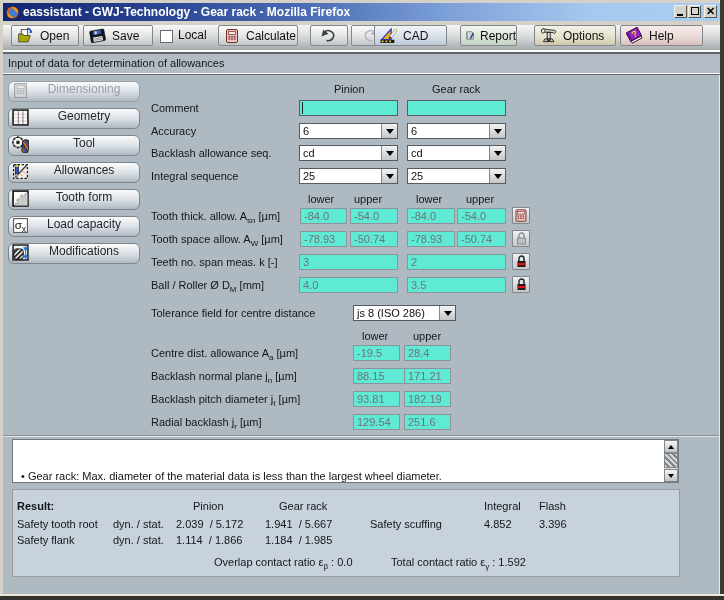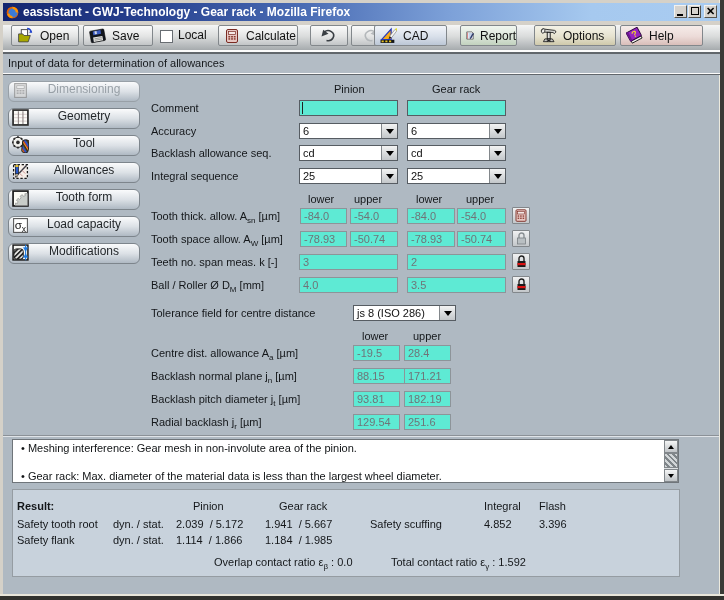--- a/index.html
+++ b/index.html
@@ -426,21 +426,20 @@
 <div class="fld" style="left:404px;top:391px;width:47px">182.19</div>
 
 <div class="lbl" style="left:151px;top:416px">Radial backlash j<sub>r</sub> [µm]</div>
 <div class="fld" style="left:353px;top:414px;width:47px">129.54</div>
 <div class="fld" style="left:404px;top:414px;width:47px">251.6</div>
 
 <div class="abs" style="left:3px;top:435px;width:716px;height:1px;background:#8b9197"></div>
 <div class="abs" style="left:3px;top:436px;width:716px;height:1px;background:#dfe3e7"></div>
 
 <div class="abs" id="warn">
-  <div class="line" style="top:2px">• Meshing interference: Gear mesh in non-involute area of the pinion.</div>
   <div class="line" style="top:30px">• Gear rack: Max. diameter of the material data is less than the largest wheel diameter.</div>
   <div class="abs" id="wsb">
     <div class="sbbtn" style="top:0px">
         <span style="border:3px solid transparent;border-bottom:4px solid #000;margin-top:-3px"></span>
       </div>
     <div id="wthumb"></div>
     <div class="sbbtn" style="bottom:0px">
         <span style="border:3px solid transparent;border-top:4px solid #000;margin-bottom:-3px"></span>
       </div>
   </div>

